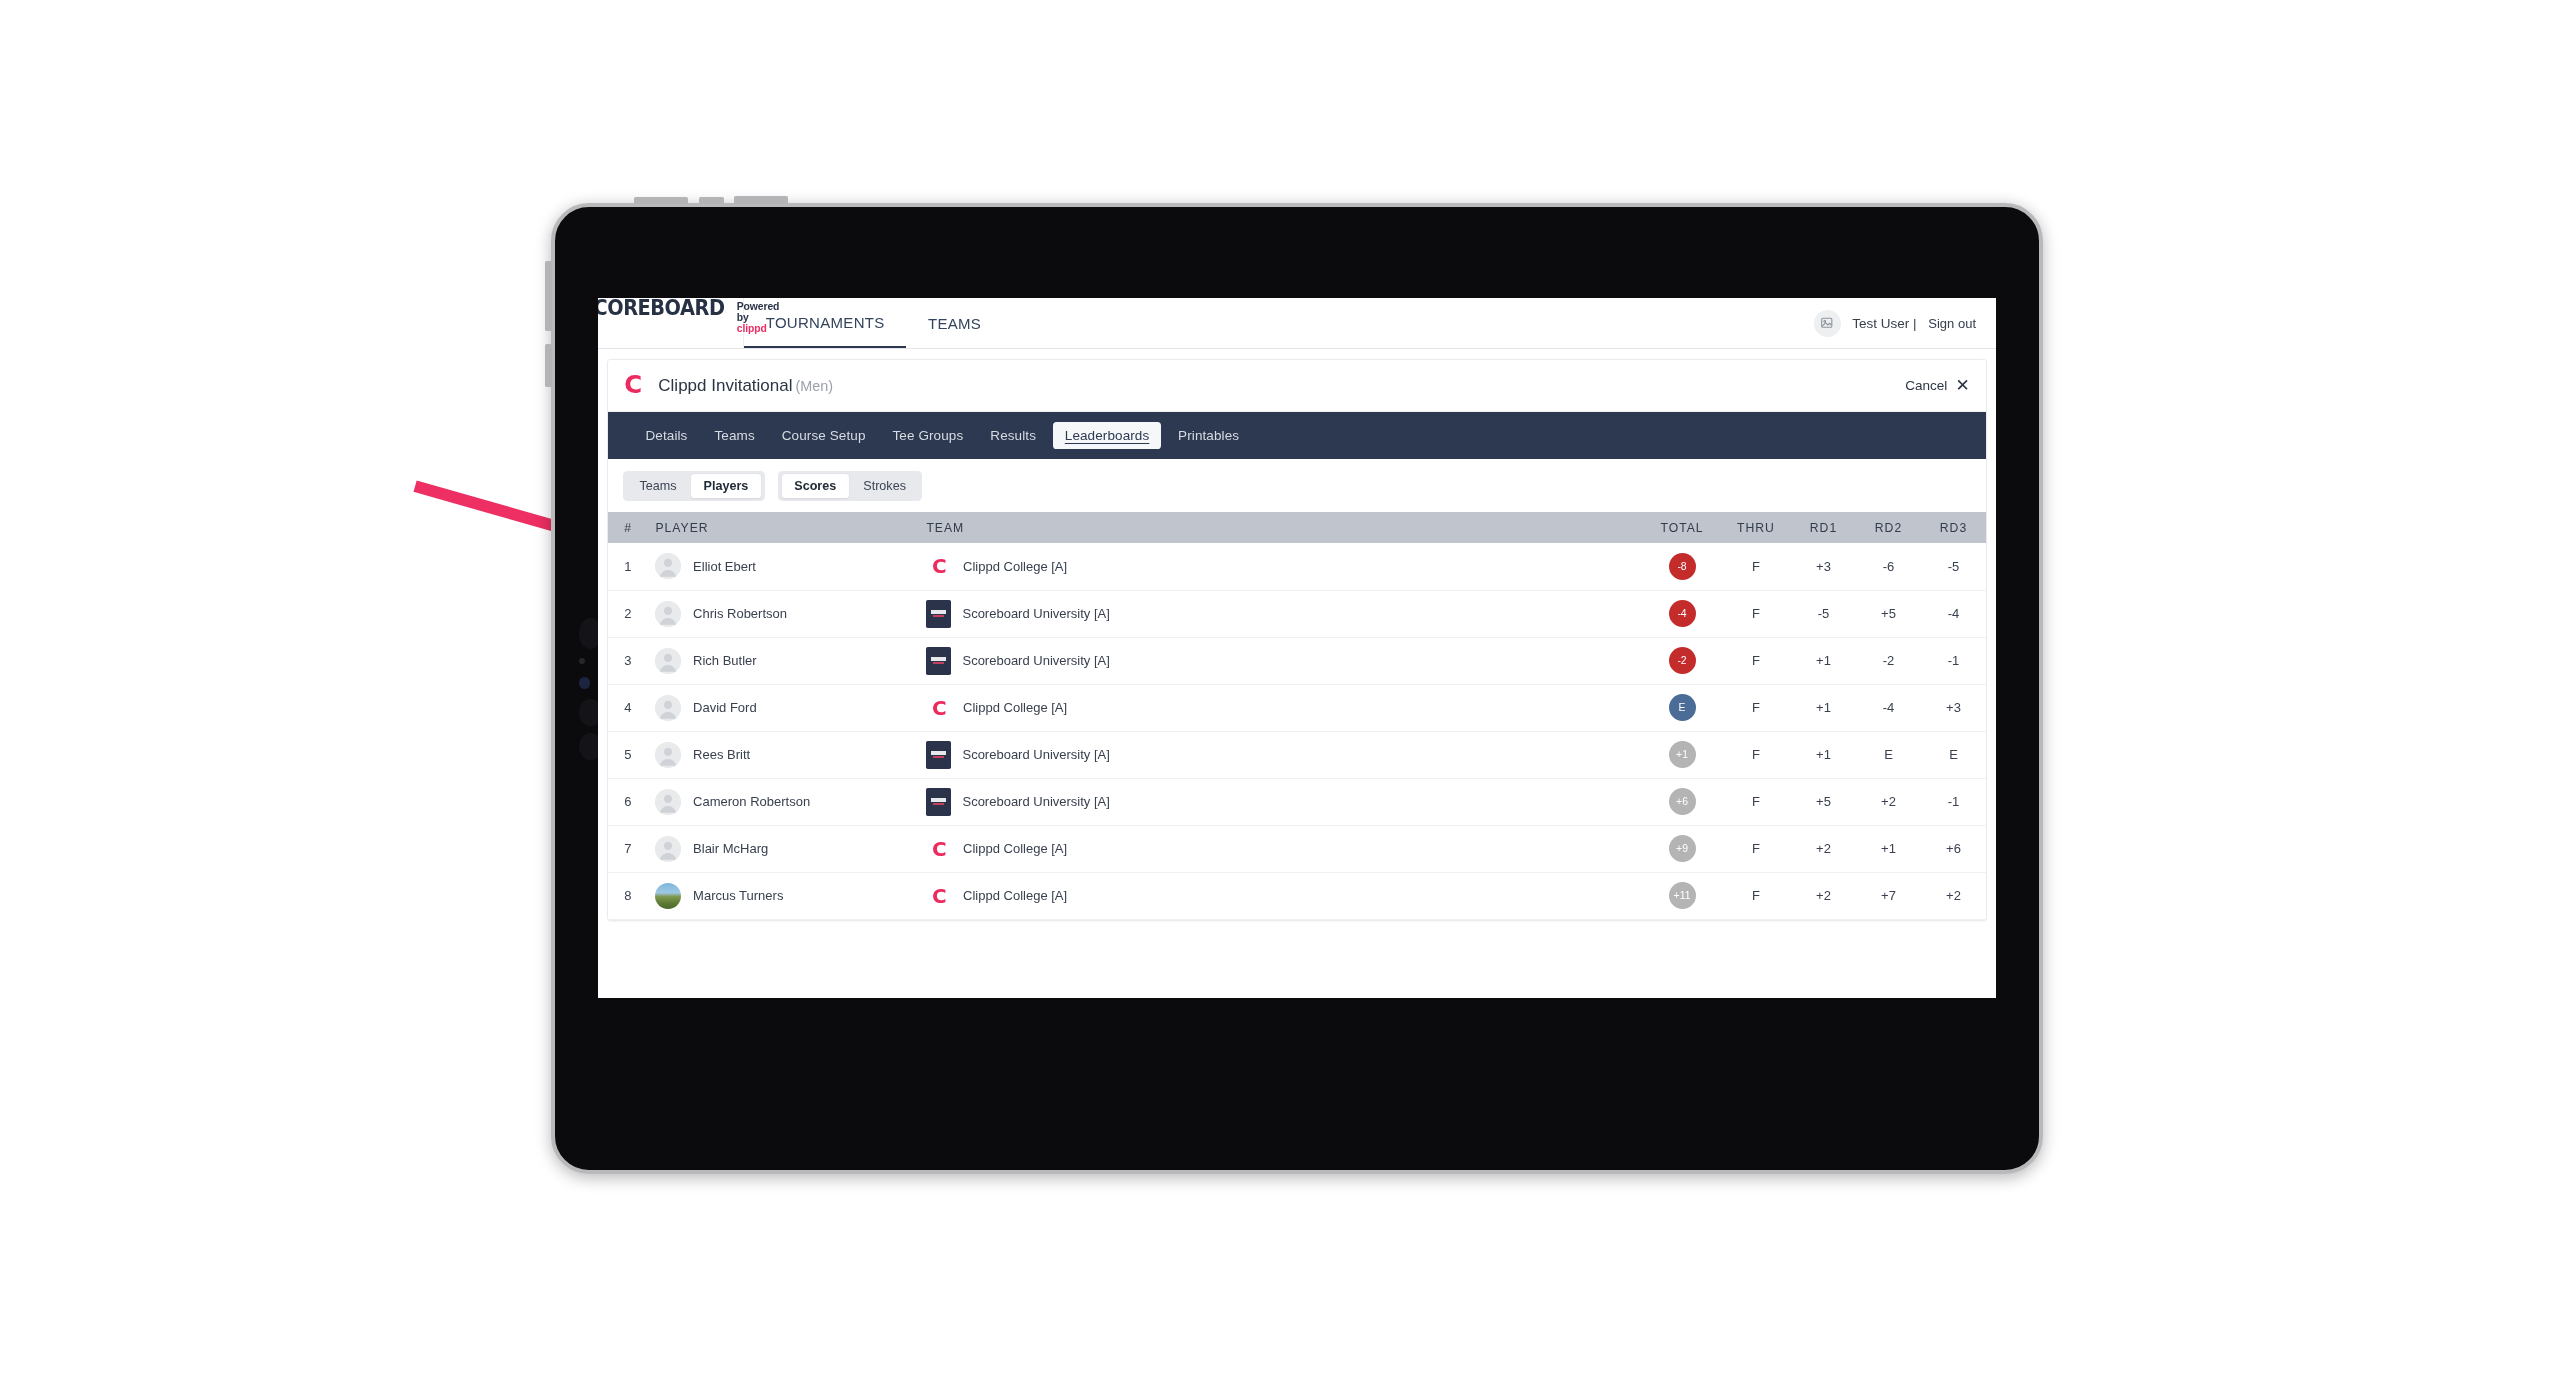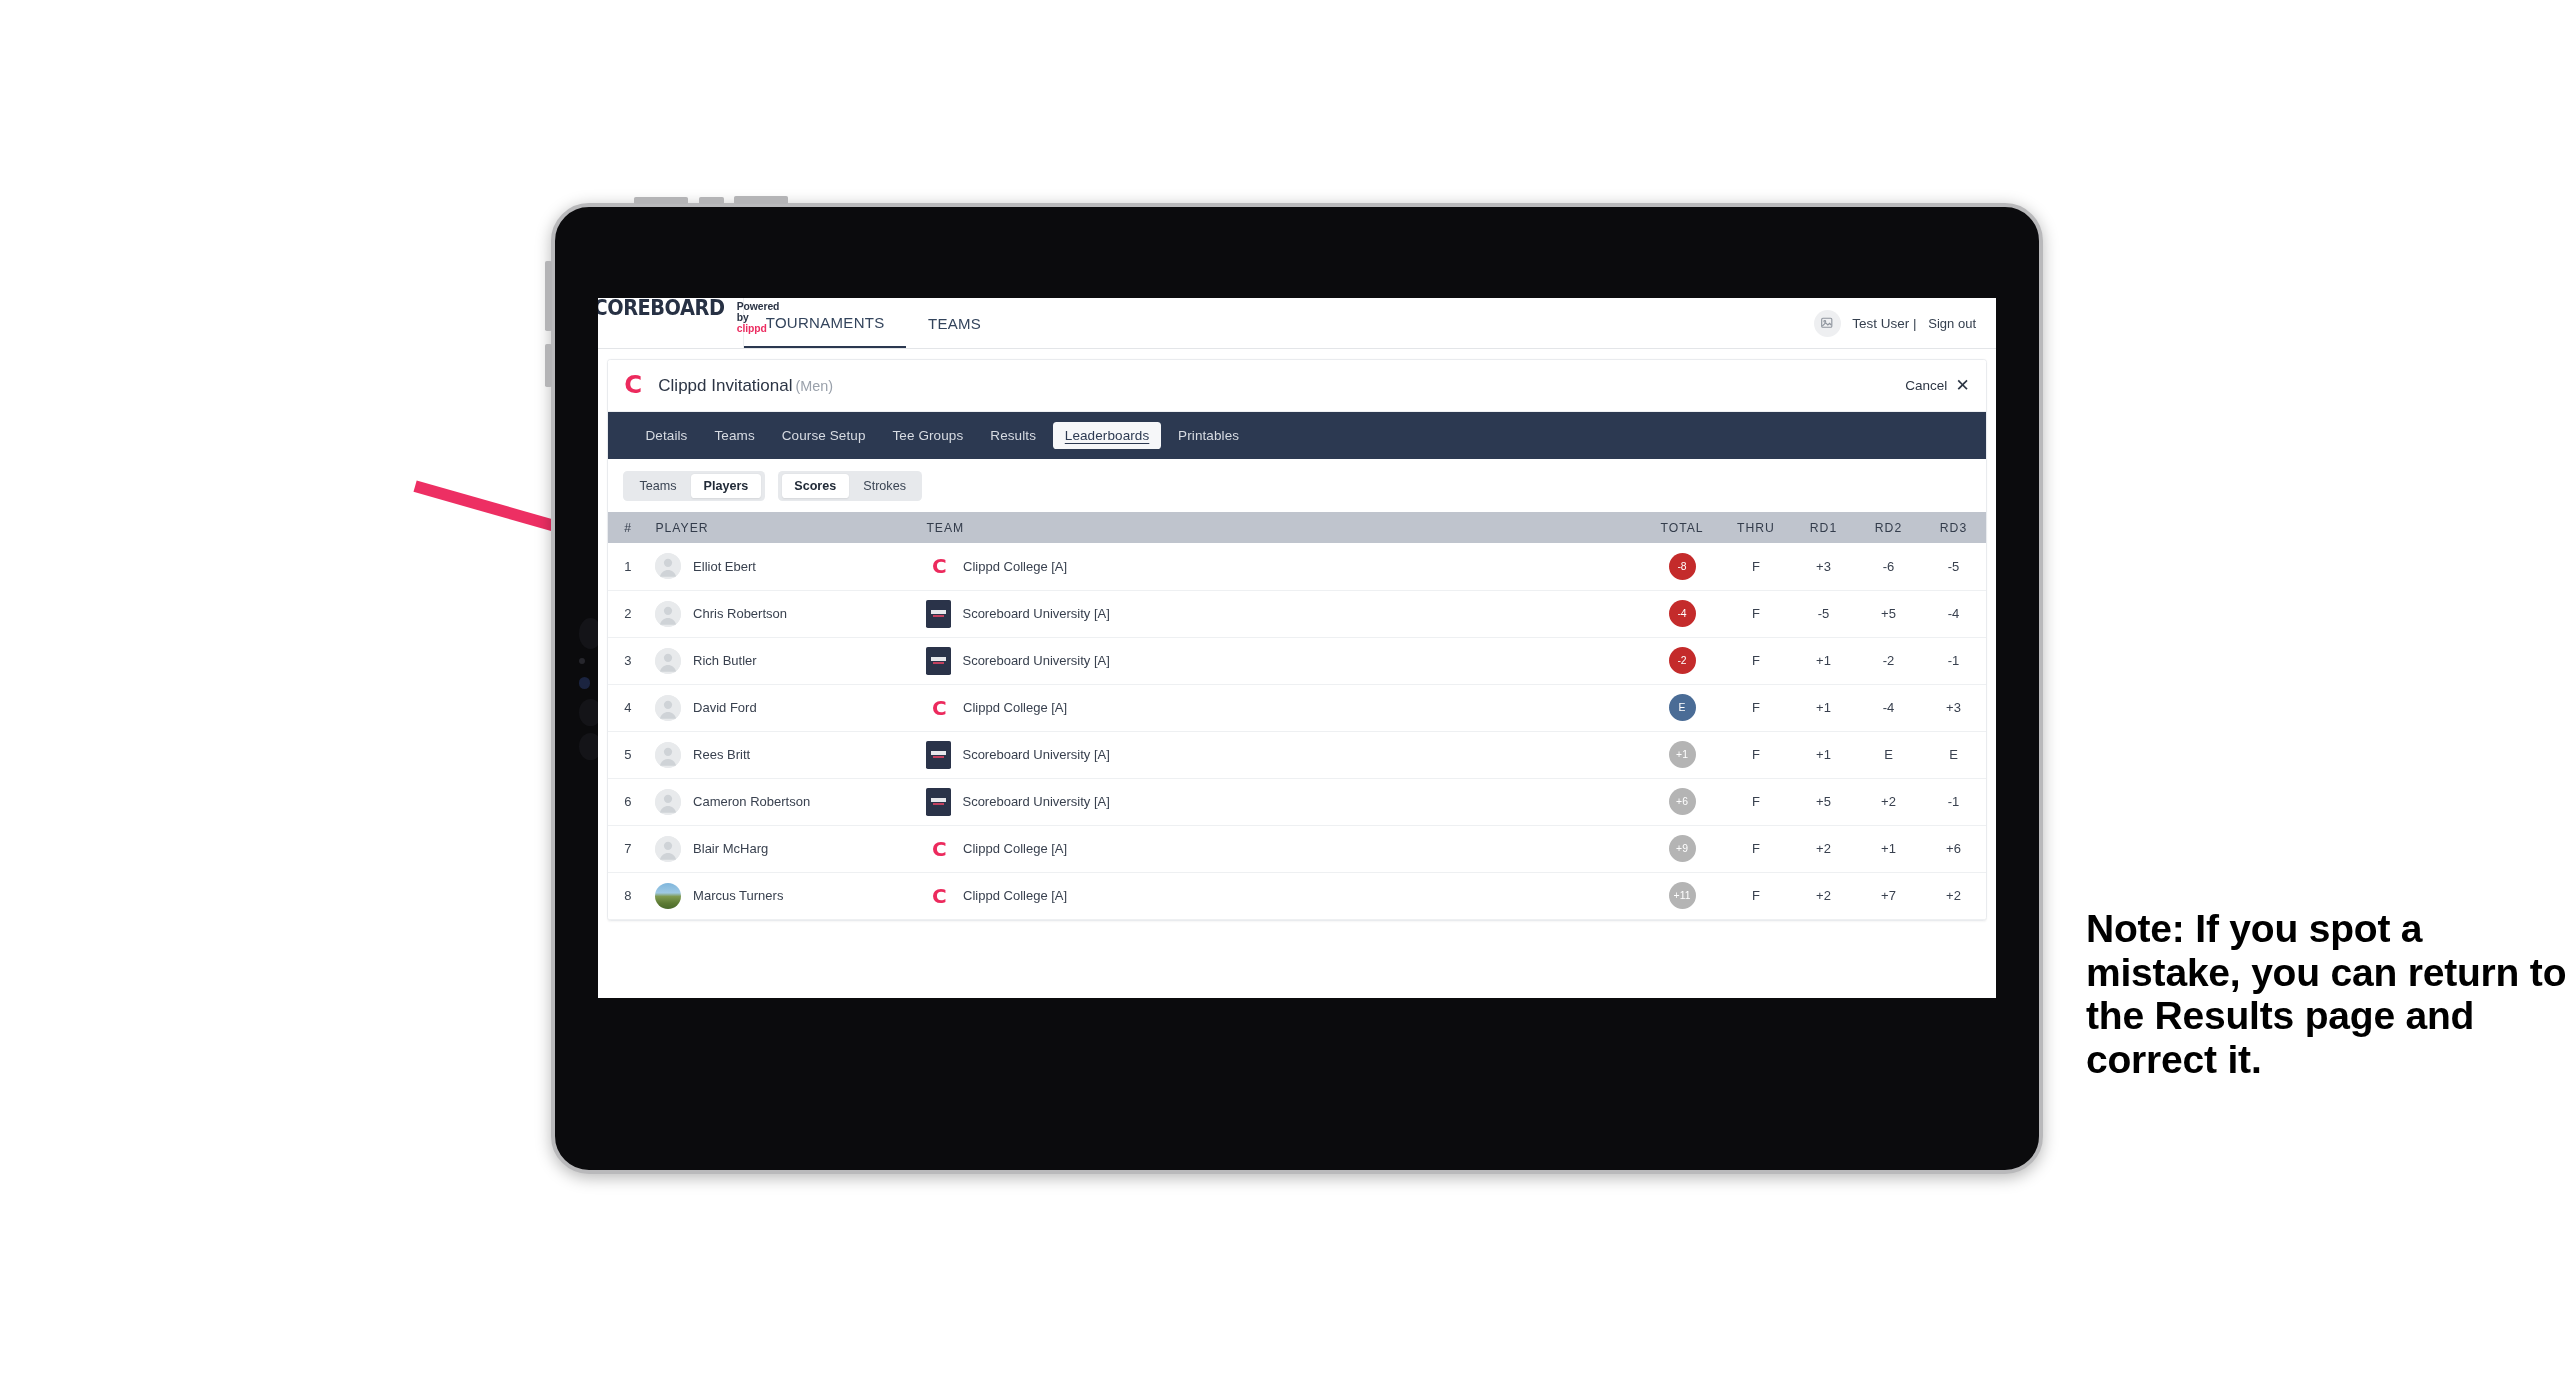--- a/index.html
+++ b/index.html
@@ -206,21 +206,20 @@
 <div id="stage">
 
 
   <svg class="arrow-svg" viewBox="0 0 300 110">
     <g id="arrowG">
       <path d="M4 18 L236 84" stroke="#ED2F63" stroke-width="13" stroke-linecap="butt"></path>
       <path d="M272 78 L206 42 L214 76 L186 98 Z" fill="#ED2F63"></path>
     </g>
   </svg>
 
-  <div class="annot-right">Note: If you spot a mistake, you can return to the Results page and correct it.</div>
 
   <div class="tablet">
     <div class="edge-btn top-btn-1"></div>
     <div class="edge-btn top-btn-2"></div>
     <div class="edge-btn top-btn-3"></div>
     <div class="edge-btn side-btn-1"></div>
     <div class="edge-btn side-btn-2"></div>
     <div class="cam-dot cam-a"></div>
     <div class="cam-dot cam-b"></div>
     <div class="cam-dot cam-c"></div>

